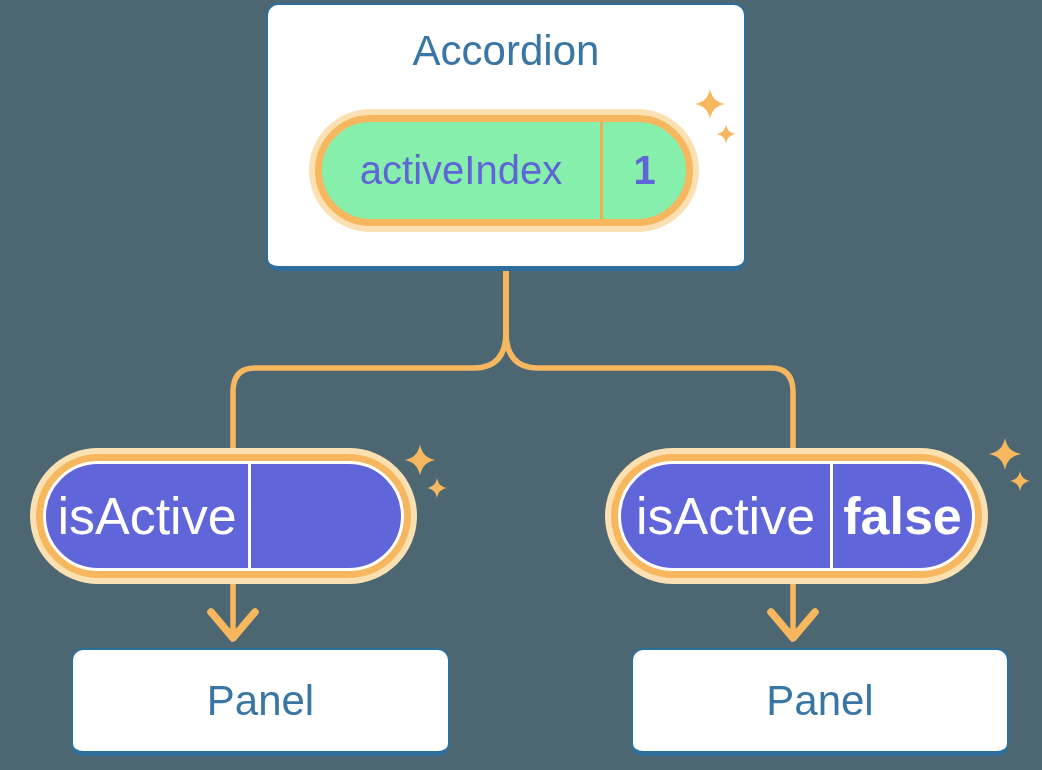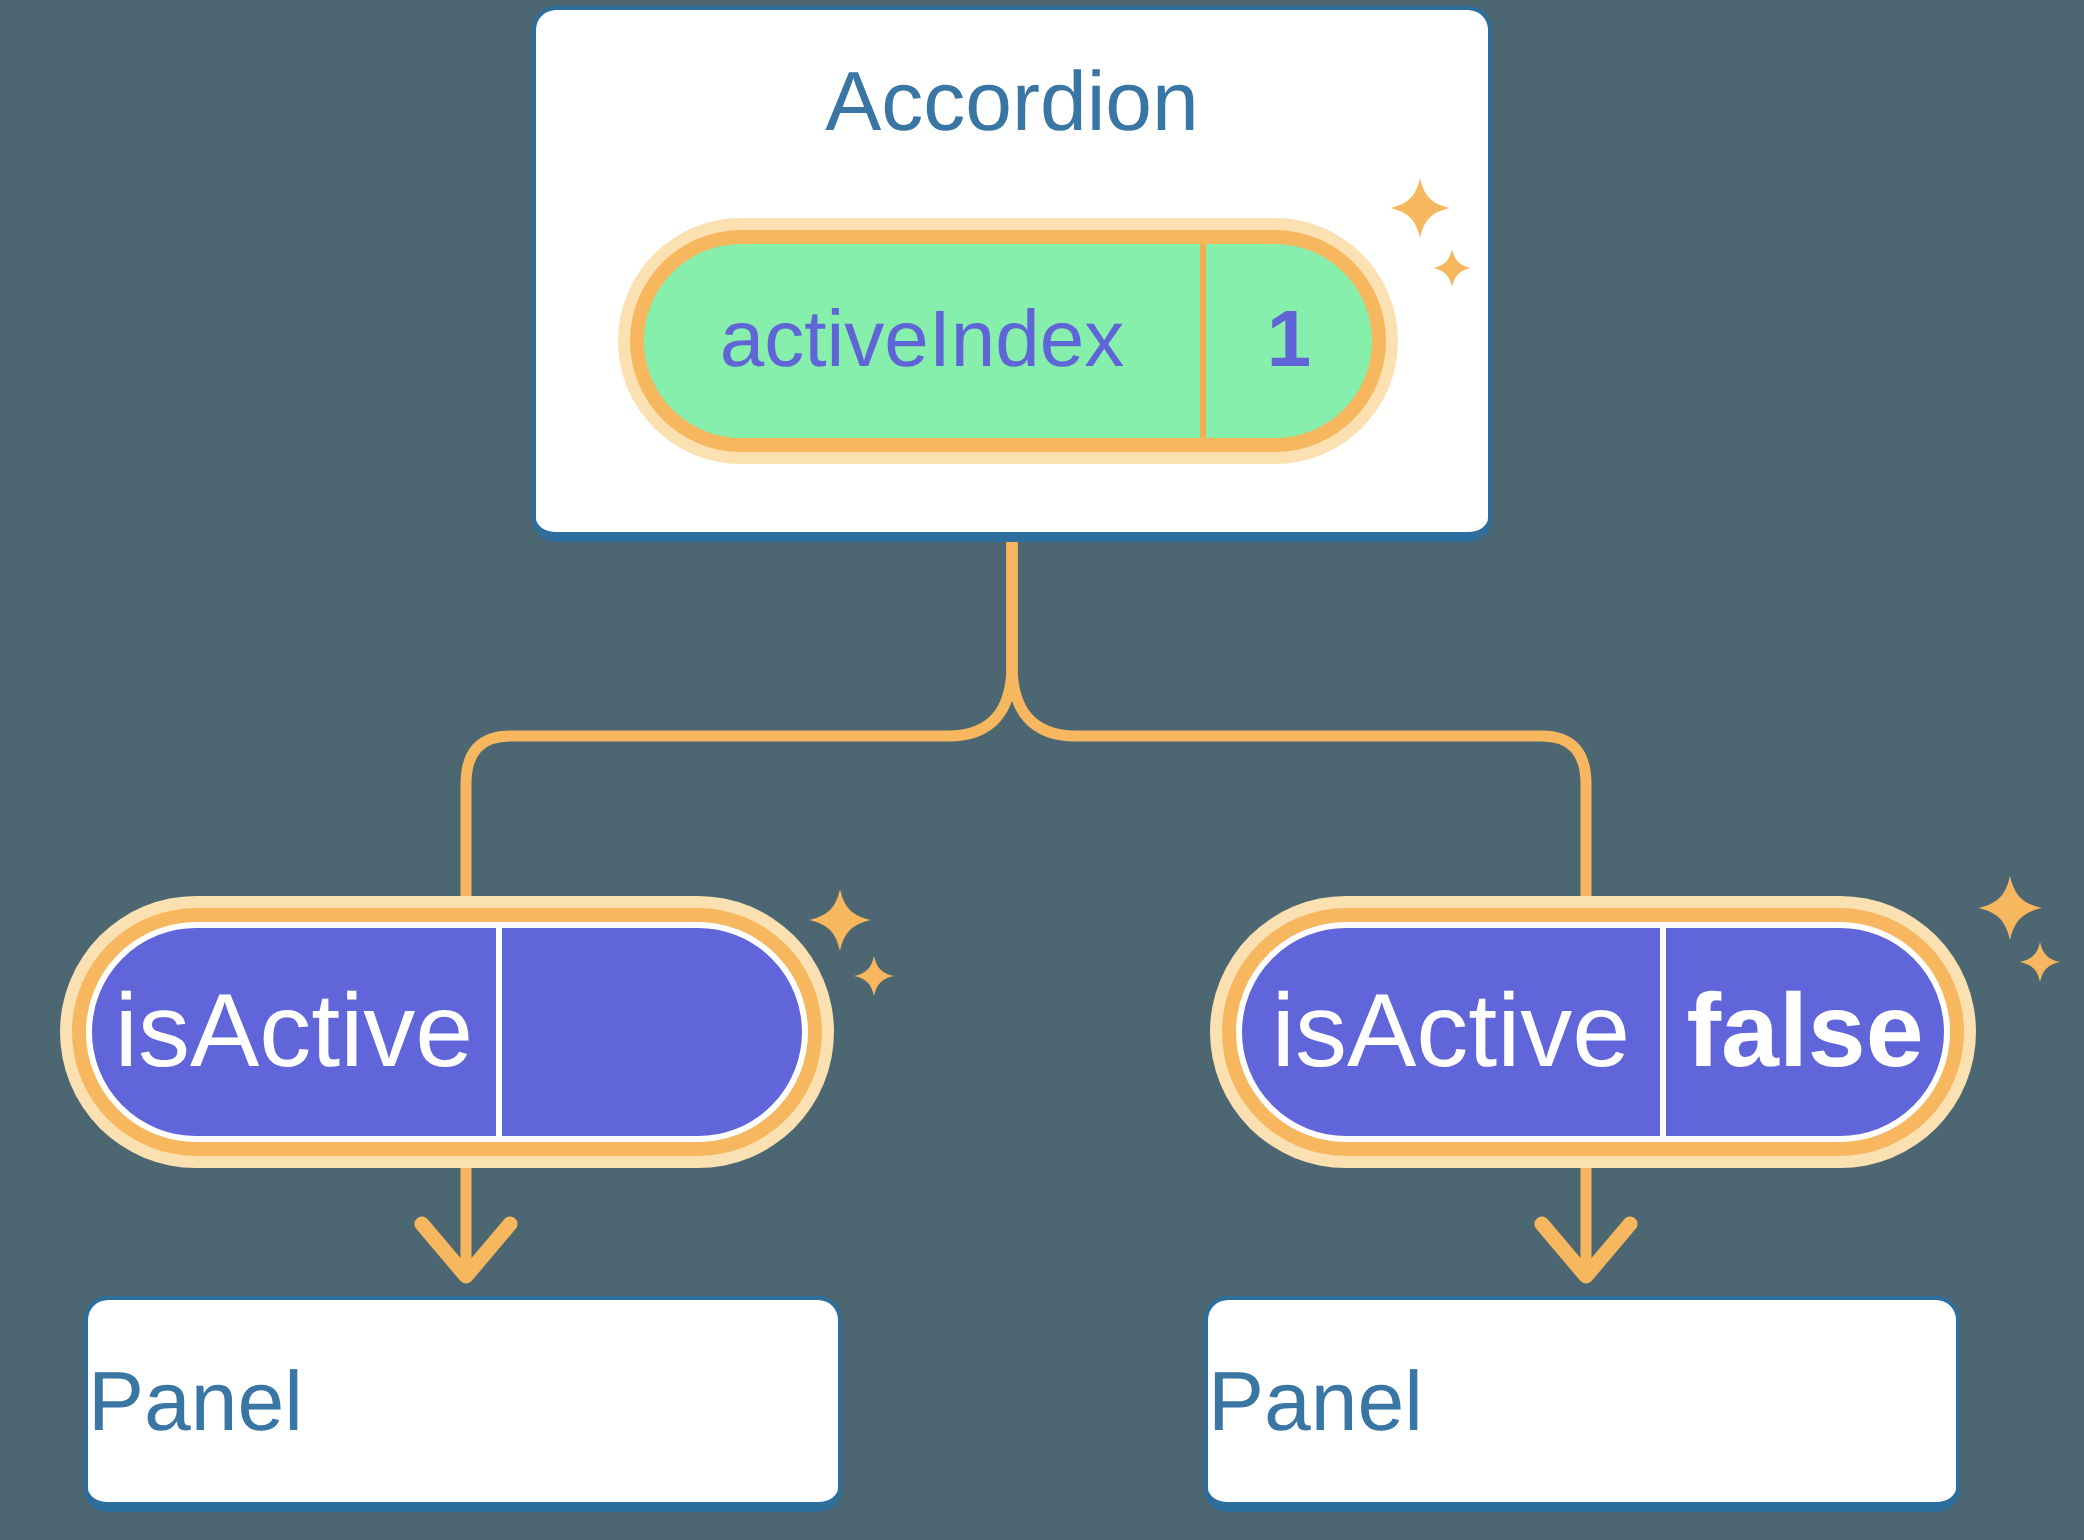--- a/index.html
+++ b/index.html
@@ -75,23 +75,24 @@
   .prop-pill .seg-divider{flex:0 0 3px;background:#fff;}
   .prop-pill .seg-label{display:flex;align-items:center;justify-content:center;}
   .prop-pill .seg-value{flex:1;display:flex;align-items:center;justify-content:center;font-weight:bold;}
   .prop-pill-left{left:43px;width:361px;}
   .prop-pill-left .seg-label{flex:0 0 202px;}
   .prop-pill-right{left:618px;width:357px;}
   .prop-pill-right .seg-label{flex:0 0 209px;}
 
   .panel-card{
     width:379px;height:108px;top:648px;
-    display:flex;align-items:center;justify-content:flex-start;
+    display:flex;align-items:center;justify-content:center;
     font-size:42px;font-weight:500;
     color:var(--heading-text);
+    margin-left:29px;
   }
   .panel-card-left{left:42px;}
   .panel-card-right{left:602px;width:378px;}
 
   .sparkle-layer{z-index:2;}
 </style>
 </head>
 <body>
 
 <div class="canvas">

